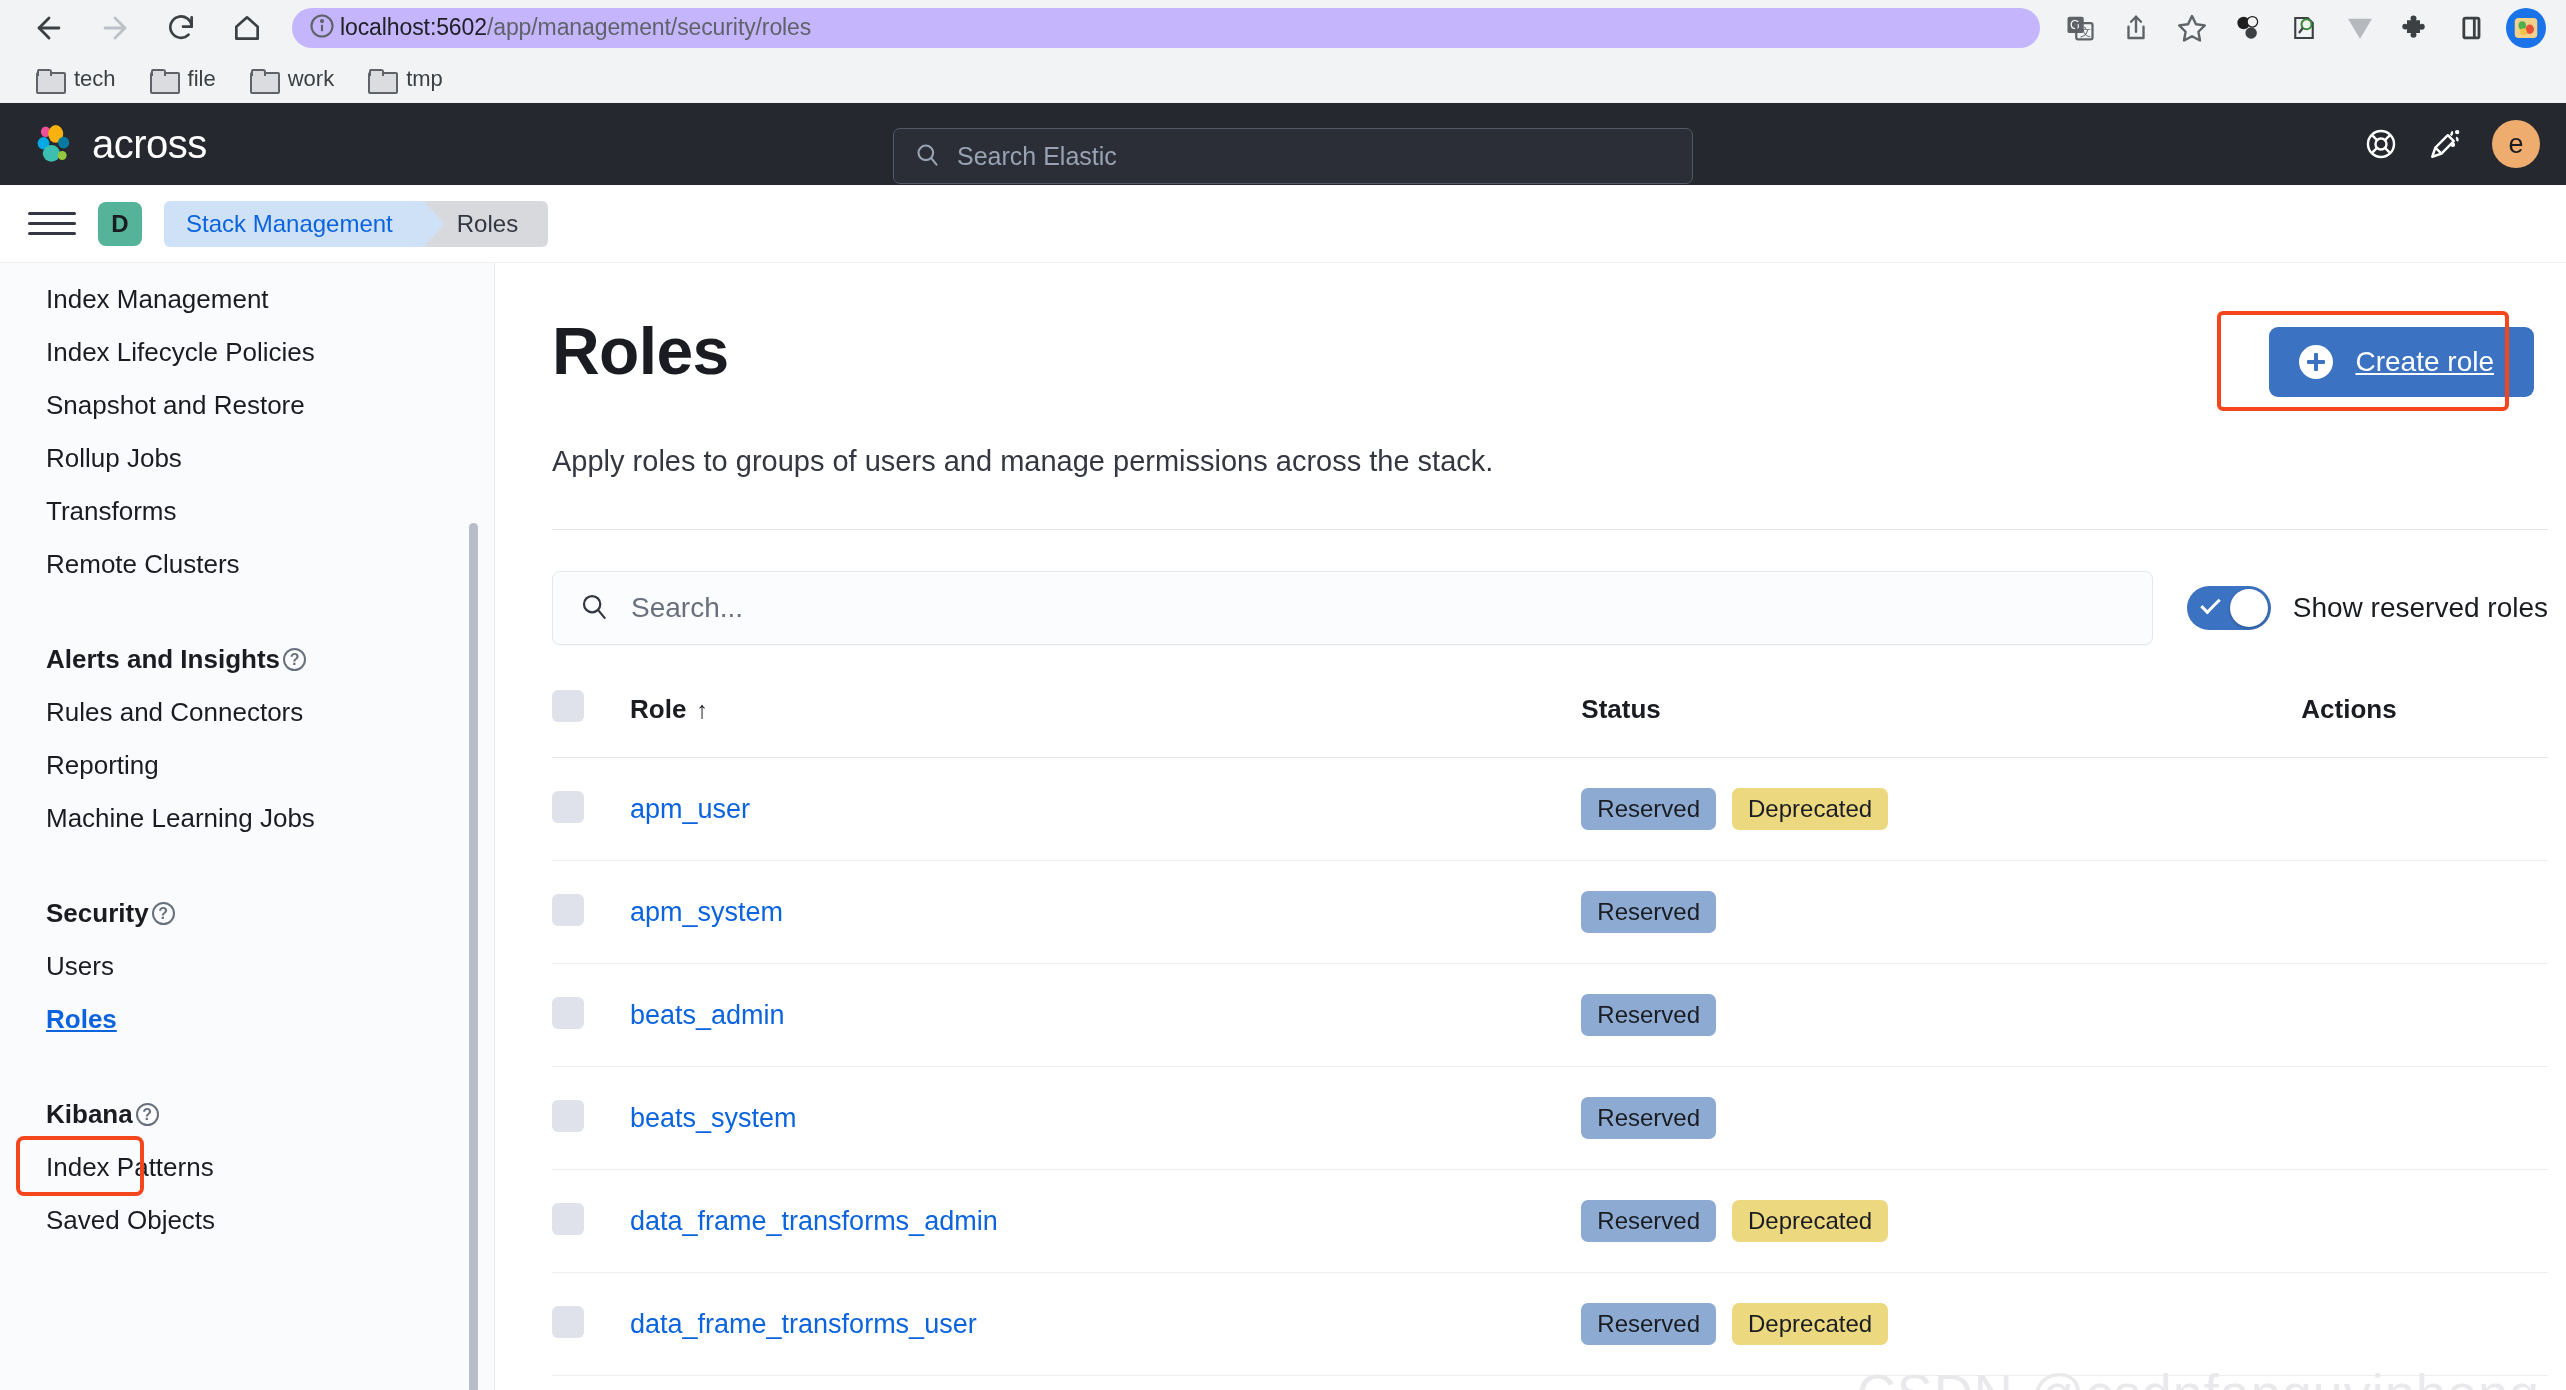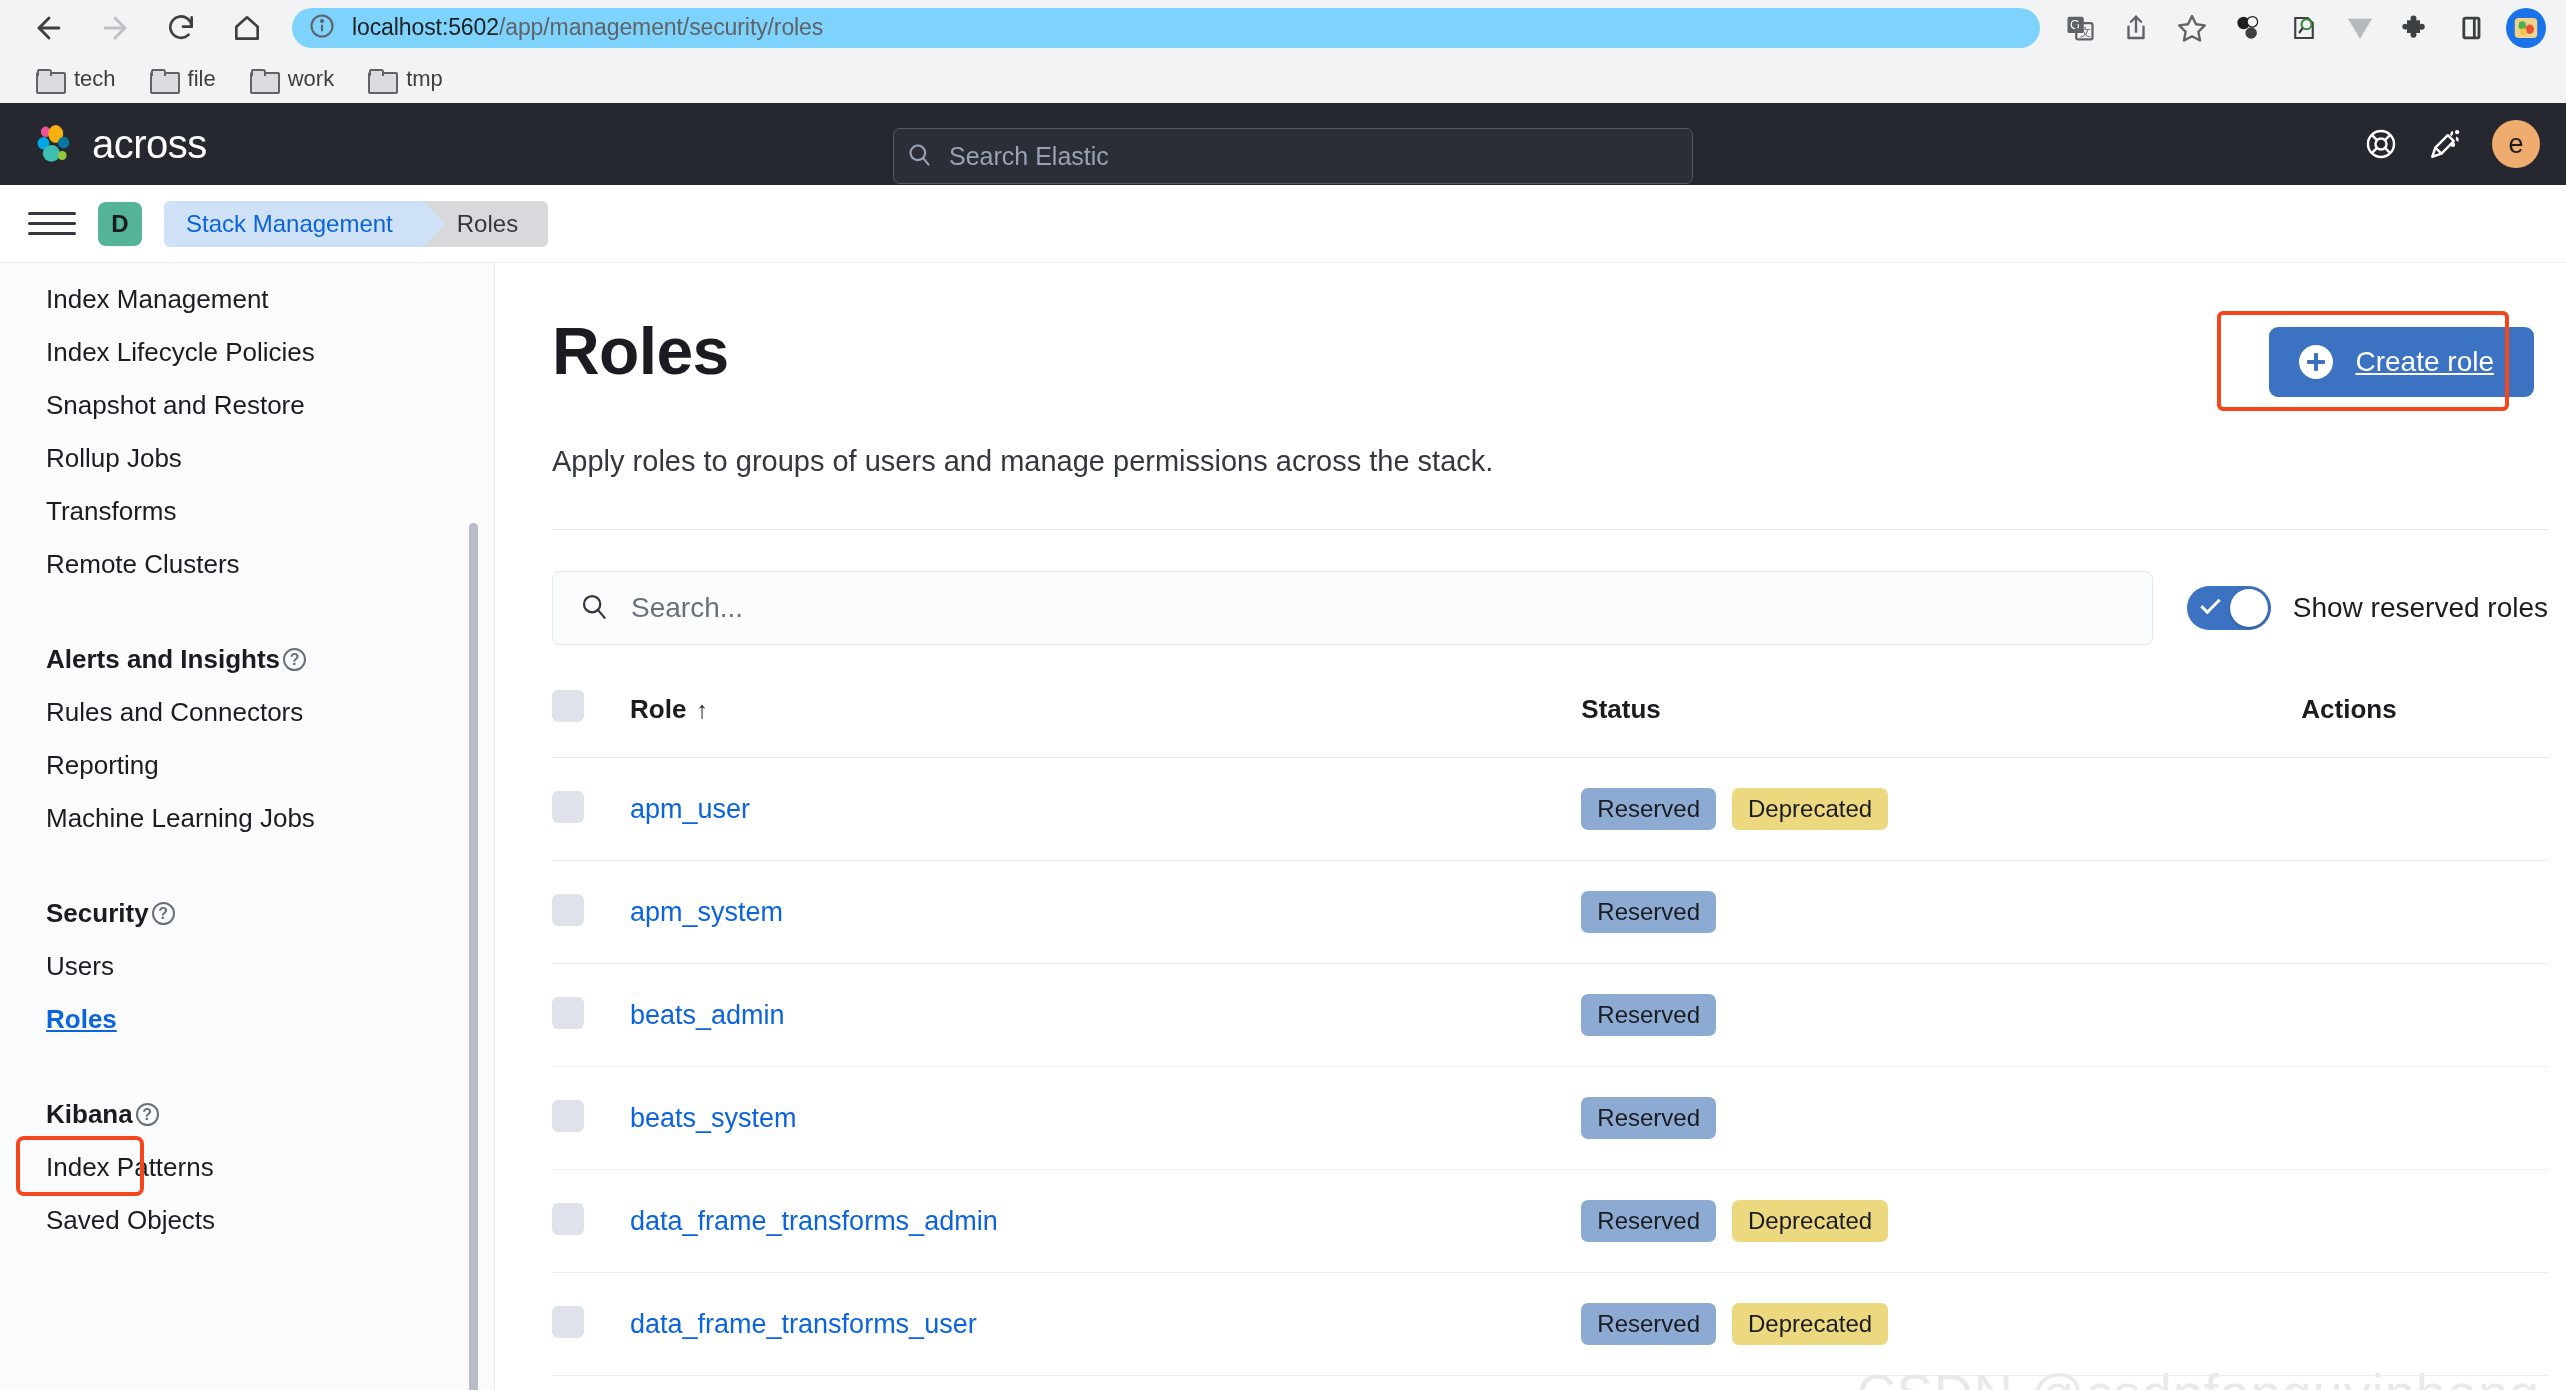--- a/index.html
+++ b/index.html
@@ -25,28 +25,28 @@
   }
   .nav-btn {
     width: 62px; height: 55px;
     display: flex; align-items: center; justify-content: center;
     cursor: pointer;
   }
   .nav-btn svg { display: block; }
   .omnibox {
     flex: 1;
     height: 40px;
-    background: #7dd3fc;
+    background: #c4b5fd;
     border-radius: 20px;
     display: flex;
     align-items: center;
     padding: 0 16px;
     margin-left: 10px;
     margin-right: 8px;
-    gap: 16px;
+    gap: 4px;
     min-width: 0;
   }
   .omnibox-url {
     font-size: 23px;
     color: #202124;
     white-space: nowrap;
     overflow: hidden;
     letter-spacing: -0.1px;
   }
   .omnibox-url .dim { color: #5f6368; }
@@ -136,21 +136,21 @@
   .elastic-search {
     position: absolute;
     left: 893px;
     width: 800px;
     height: 56px;
     border: 1px solid #535966;
     border-radius: 7px;
     background: #2b2e36;
     display: flex;
     align-items: center;
-    padding: 0 12px;
+    padding: 0 20px;
     gap: 16px;
     cursor: text;
     margin-top: 24px;
   }
   .elastic-search-ph {
     color: #98a2b3;
     font-size: 25px;
   }
   .header-right {
     position: absolute;

